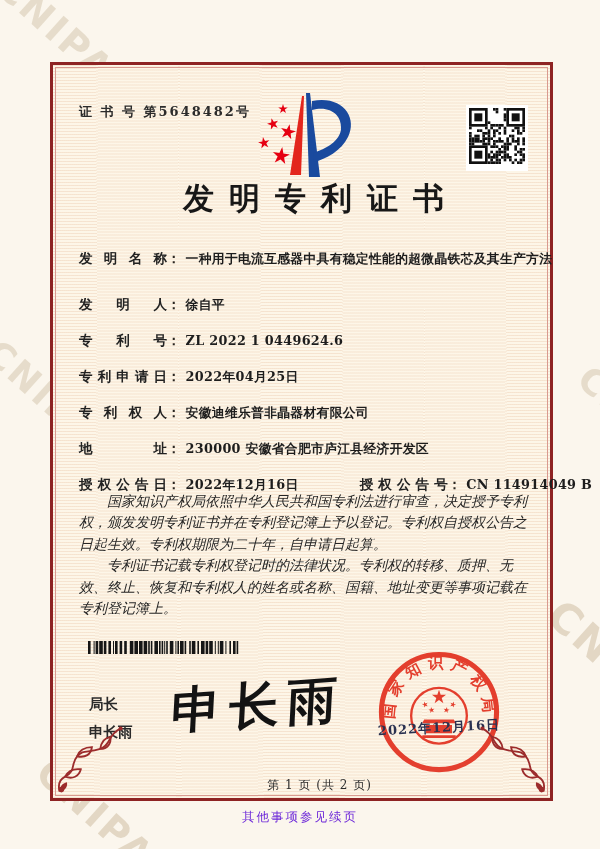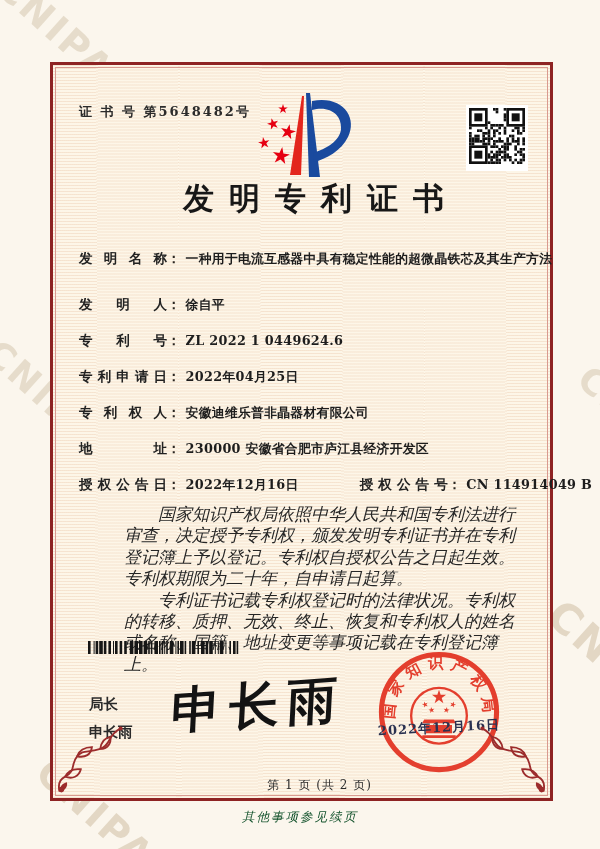--- a/index.html
+++ b/index.html
@@ -66,23 +66,23 @@
     font-size:13.5px;font-weight:bold;
     text-align:justify;text-align-last:justify;
     vertical-align:top;color:#222;
   }
   .colon{font-size:13.5px;font-weight:bold;}
   .fvalue{font-size:12.8px;font-weight:bold;color:#1d1d1d;letter-spacing:0.3px;}
   .fgroup2{margin-left:56px;}
 
   
   .bodytext{
-    position:absolute;left:26px;right:20px;top:439px;
-    font-size:17px;line-height:21.4px;
-    font-style:italic;color:#262626;margin-left:45px;
+    position:absolute;left:26px;right:20px;top:426px;
+    font-size:14px;line-height:21.4px;
+    font-style:italic;color:#262626;
   }
   .bodytext p{margin:0;text-indent:2em;}
 
   
   .barcode{position:absolute;left:35px;top:574px;}
 
   
   .signer-title{position:absolute;left:36px;top:630px;font-size:14.5px;font-weight:bold;
     font-family:"DejaVu Sans","Liberation Sans",sans-serif;color:#2a2a2a;}
   .signer-name{position:absolute;left:36px;top:658px;font-size:14.5px;font-weight:bold;
@@ -104,21 +104,21 @@
     transform:rotate(-3deg);
   }
 
   .page-info{
     position:absolute;left:0;right:0;top:712px;text-align:center;
     font-size:12px;color:#2b2b2b;letter-spacing:1px;padding-left:36px;
   }
 
   .continuation{
     position:absolute;left:0;right:0;top:809px;text-align:center;
-    font-size:12.5px;font-style:italic;color:#14532d;letter-spacing:2px;
+    font-size:12.5px;color:#6d28d9;letter-spacing:2px;
   }
 
   .flourish{position:absolute;width:74px;height:74px;}
   .flourish.bl{left:1px;bottom:1px;}
   .flourish.br{right:1px;bottom:1px;transform:scaleX(-1);}
 </style>
 </head>
 <body>
 
 <div class="page">

